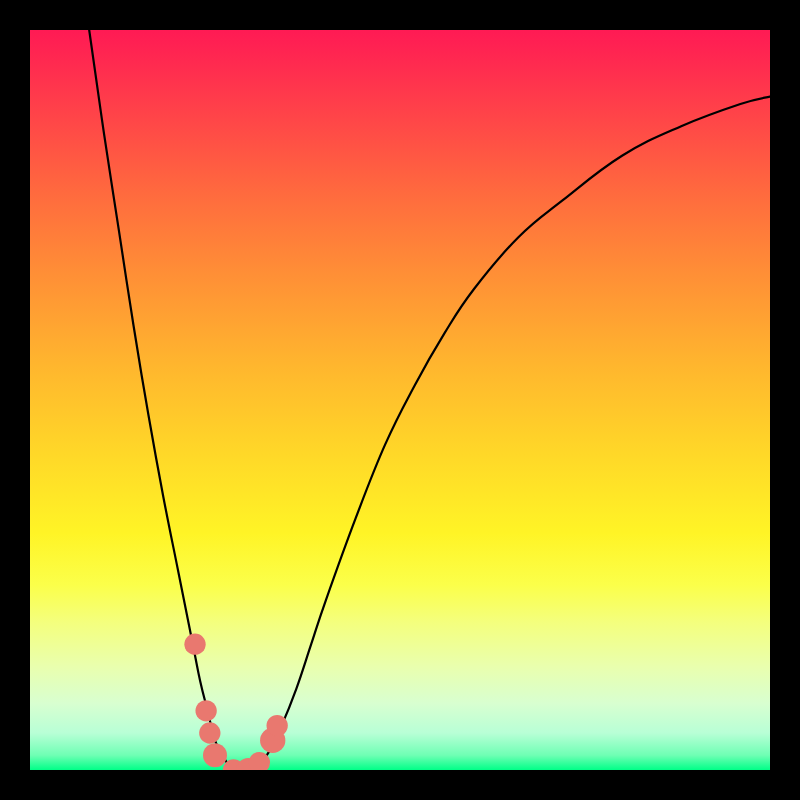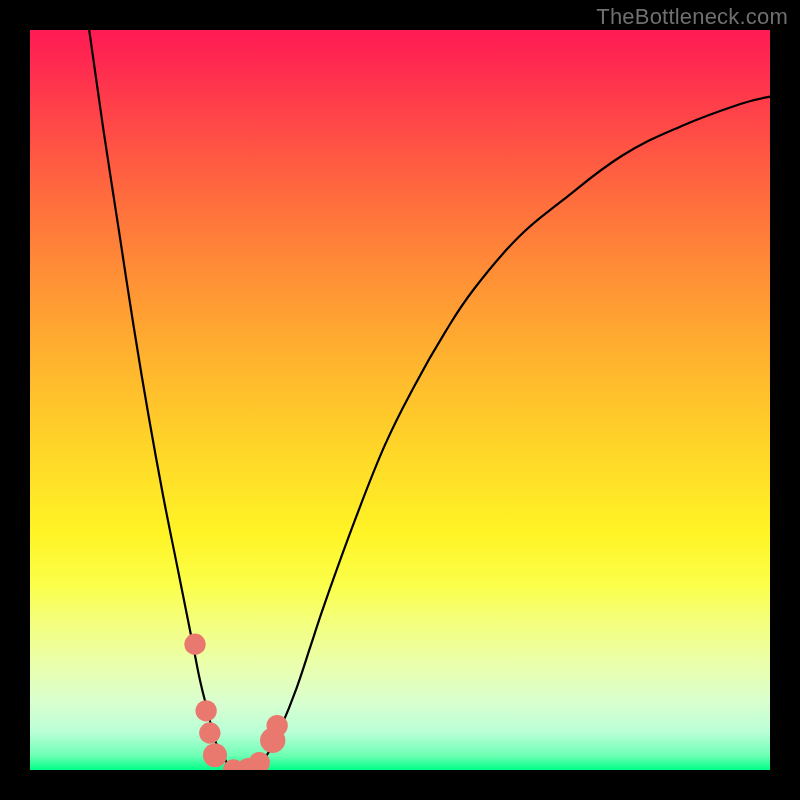--- a/index.html
+++ b/index.html
@@ -72,14 +72,13 @@
           <circle cx="179.82" cy="703" r="10.66" fill="#e9786f"></circle>
           <circle cx="185" cy="725.2" r="11.992" fill="#e9786f"></circle>
           <circle cx="203.50000000000003" cy="740" r="10.66" fill="#e9786f"></circle>
           <circle cx="218.29999999999998" cy="740" r="11.992" fill="#e9786f"></circle>
           <circle cx="229.4" cy="732.6" r="10.66" fill="#e9786f"></circle>
           <circle cx="242.71999999999997" cy="710.4" r="12.658000000000001" fill="#e9786f"></circle>
           <circle cx="247.15999999999997" cy="695.6" r="10.66" fill="#e9786f"></circle>
         </g>
     </svg>
   </div>
-  <div class="watermark">TheBottleneck.com</div>
 </div>
 
 </body></html>

